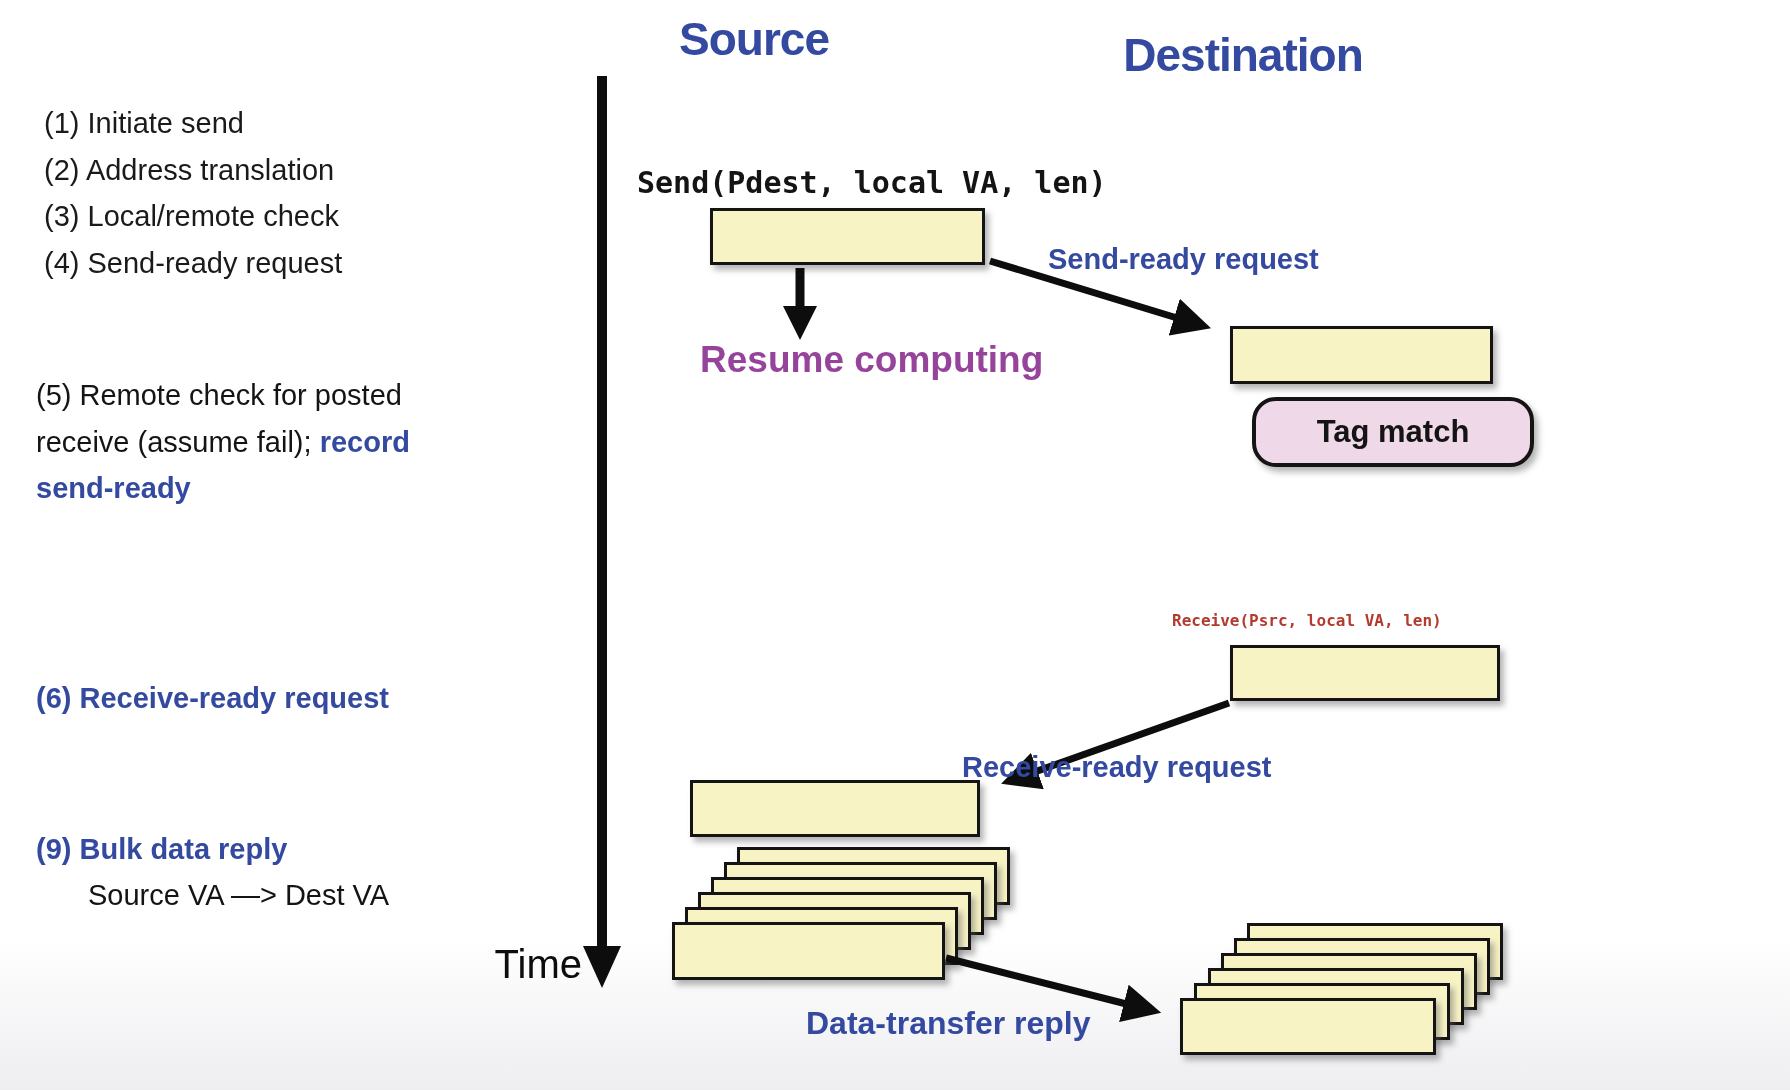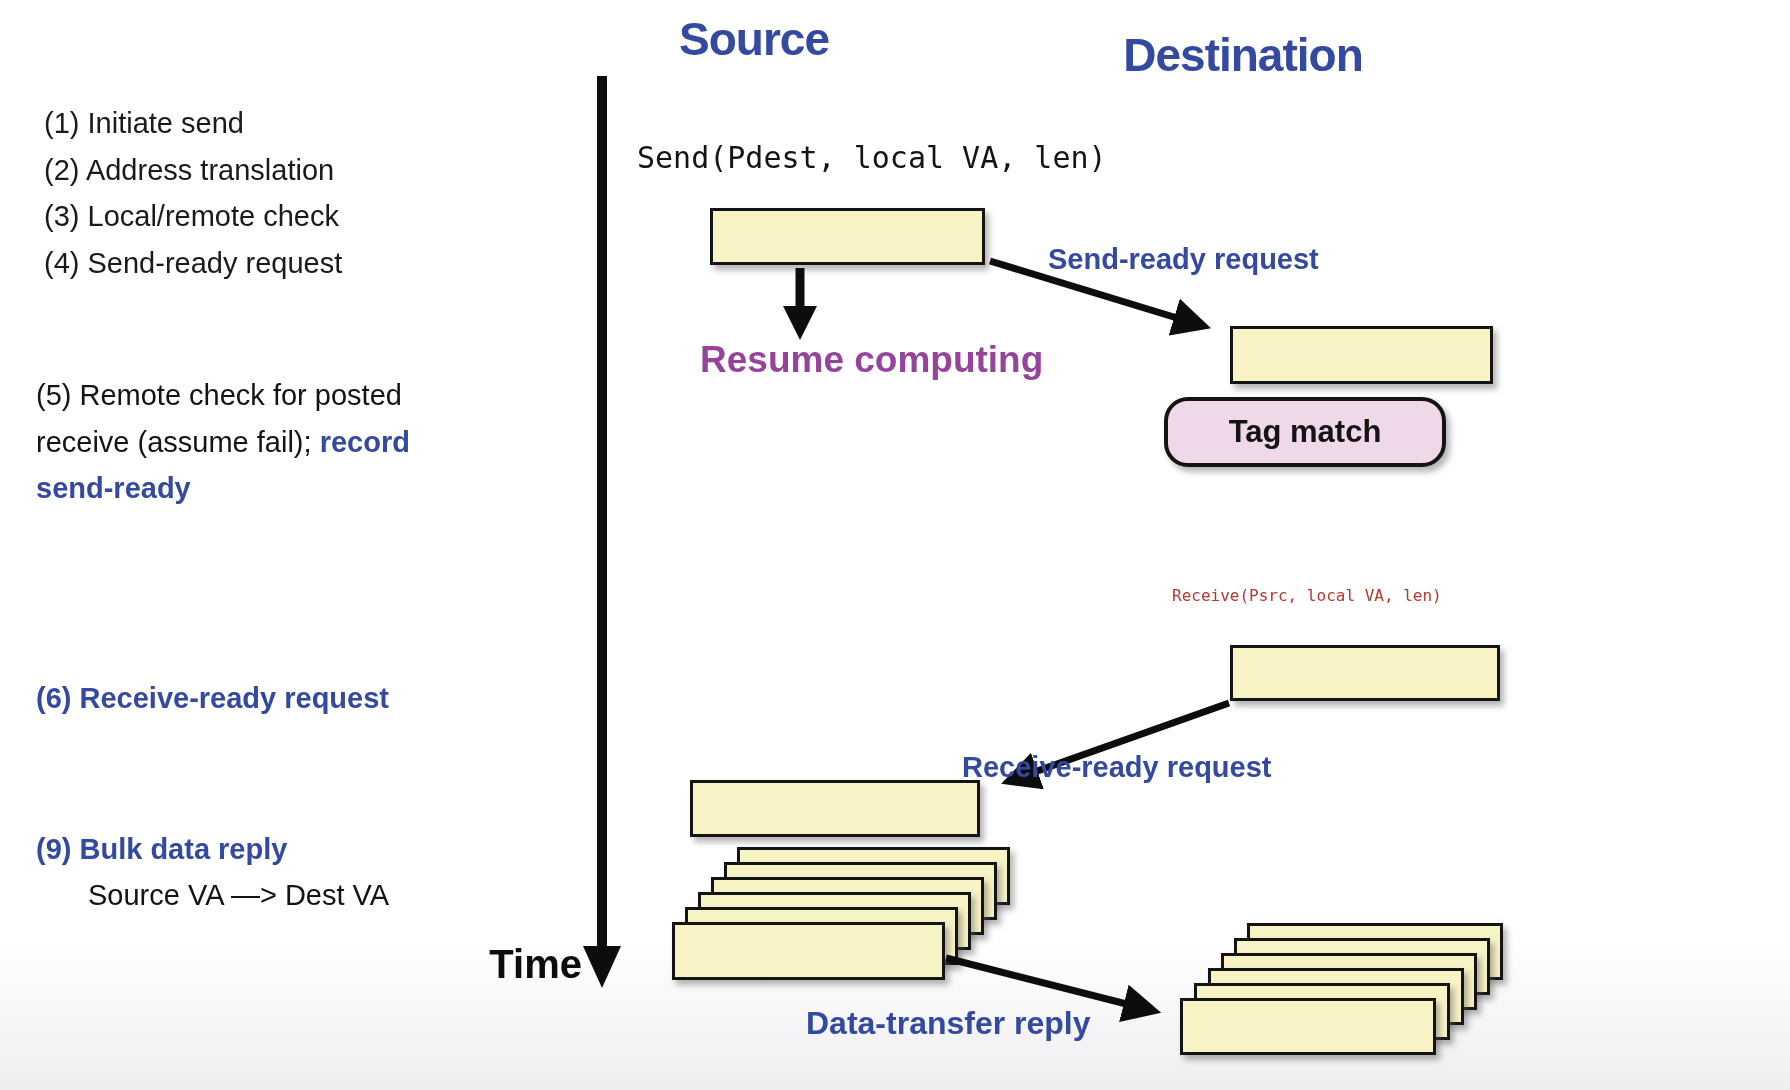--- a/index.html
+++ b/index.html
@@ -12,36 +12,36 @@
     color:#141414;
   }
   .abs{position:absolute;}
   .hdr{
     font-size:46px;font-weight:bold;color:#3449A0;
     text-align:center;letter-spacing:-1px;
   }
   .steps{font-size:29px;line-height:46.5px;color:#1a1a1a;}
   .blue-bold{color:#3449A0;font-weight:bold;}
   .note{font-size:29px;line-height:46.5px;}
-  .mono{font-family:"DejaVu Sans Mono", monospace;font-weight:normal;white-space:nowrap;}
+  .mono{font-family:"DejaVu Sans Mono", monospace;font-weight:bold;white-space:nowrap;margin-top:25px;}
   .ybox{
     position:absolute;box-sizing:border-box;
     background:#F8F3C5;border:3px solid #141414;
     box-shadow:4px 5px 6px rgba(90,90,90,0.45);
   }
   .tagbox{
     position:absolute;box-sizing:border-box;
     background:#EFD9E9;border:4px solid #141414;border-radius:24px;
     box-shadow:4px 5px 6px rgba(90,90,90,0.45);
     display:flex;align-items:center;justify-content:center;
     font-size:31px;font-weight:bold;color:#141414;
   }
   .msg{font-size:29px;font-weight:bold;color:#3449A0;white-space:nowrap;}
   .purple{font-size:37px;font-weight:bold;color:#96449B;white-space:nowrap;}
-  .timelbl{font-size:40px;font-weight:bold;color:#0d0d0d;text-align:right;}
+  .timelbl{font-size:40px;font-weight:normal;color:#0d0d0d;text-align:right;}
   svg{position:absolute;left:0;top:0;}
 </style>
 </head>
 <body>
 
 <div id="canvas">
 
   <div class="abs hdr" style="left:604px;top:12px;width:300px;">Source</div>
   <div class="abs hdr" style="left:1078px;top:28px;width:330px;">Destination</div>
 
@@ -61,21 +61,21 @@
   <div class="abs note blue-bold" style="left:36px;top:826px;">(9) Bulk data reply</div>
   <div class="abs note" style="left:88px;top:872px;">Source VA —&gt; Dest VA</div>
 
   <div class="abs timelbl" style="left:440px;top:942px;width:142px;">Time</div>
 
   <div class="abs mono" style="left:637px;top:140px;font-size:30px;color:#141414;">Send(Pdest, local VA, len)</div>
   <div class="abs mono" style="left:1172px;top:586px;font-size:16px;color:#B33A2D;">Receive(Psrc, local VA, len)</div>
 
   <div class="ybox" style="left:710px;top:208px;width:275px;height:57px;"></div>
   <div class="ybox" style="left:1230px;top:326px;width:263px;height:58px;"></div>
-  <div class="tagbox" style="left:1164px;top:397px;width:282px;height:70px;">
+  <div class="tagbox" style="left:1252px;top:397px;width:282px;height:70px;">
     <span>Tag match</span>
   </div>
   <div class="ybox" style="left:1230px;top:645px;width:270px;height:56px;"></div>
   <div class="ybox" style="left:690px;top:780px;width:290px;height:57px;"></div>
 
   <div>
     <div class="ybox" style="left:737px;top:847px;width:273px;height:58px;"></div>
     <div class="ybox" style="left:724px;top:862px;width:273px;height:58px;"></div>
     <div class="ybox" style="left:711px;top:877px;width:273px;height:58px;"></div>
     <div class="ybox" style="left:698px;top:892px;width:273px;height:58px;"></div>

